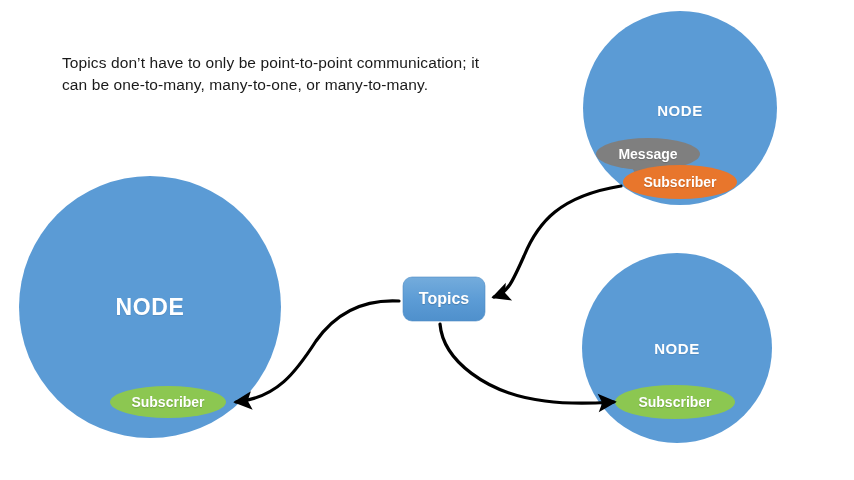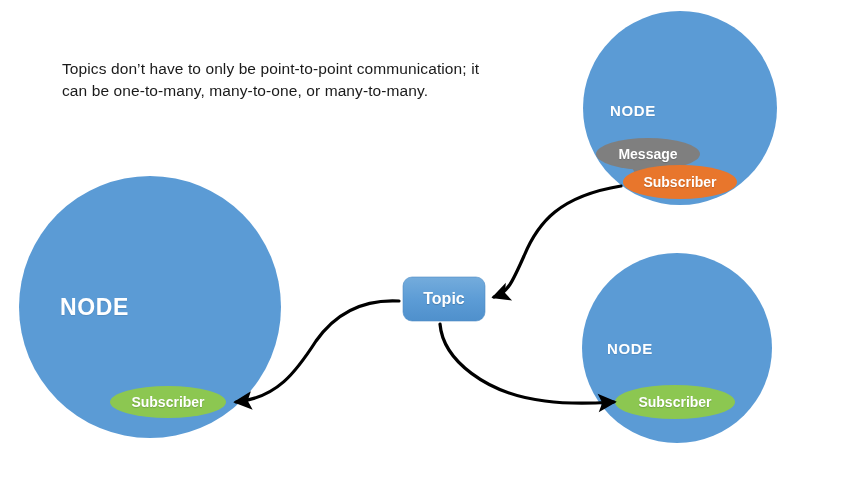--- a/index.html
+++ b/index.html
@@ -21,35 +21,35 @@
   #diagram-svg {
     position: absolute;
     left: 0;
     top: 0;
     width: 854px;
     height: 480px;
   }
   .caption {
     position: absolute;
     left: 62px;
-    top: 58px;
+    top: 52px;
     width: 420px;
     font-family: "Liberation Sans", sans-serif;
     font-size: 15.5px;
     line-height: 1.45;
     color: #1a1a1a;
     letter-spacing: 0.1px;
     white-space: pre-line;
   }
   .node-label {
     position: absolute;
     color: #ffffff;
     font-weight: bold;
     font-family: "Liberation Sans", sans-serif;
-    text-align: left;
+    text-align: center;
     letter-spacing: 0.6px;
     text-shadow: 0 1px 1px rgba(0,0,0,0.10);
     pointer-events: none;
   }
   .node-label.big {
     font-size: 23px;
   }
   .node-label.small {
     font-size: 15px;
   }
@@ -119,15 +119,15 @@
 
   <div class="node-label big" style="left:60px; top:294px; width:180px;">NODE</div>
   <div class="node-label small" style="left:610px; top:102px; width:140px;">NODE</div>
   <div class="node-label small" style="left:607px; top:340px; width:140px;">NODE</div>
 
   <div class="pill-label msg" style="left:588px; top:146px; width:120px;">Message</div>
   <div class="pill-label" style="left:620px; top:174px; width:120px;">Subscriber</div>
   <div class="pill-label" style="left:108px; top:394px; width:120px;">Subscriber</div>
   <div class="pill-label" style="left:615px; top:394px; width:120px;">Subscriber</div>
 
-  <div class="topic-label" style="left:403px; top:290px; width:82px;">Topic</div>
+  <div class="topic-label" style="left:403px; top:290px; width:82px;">Topics</div>
 
 </div>
 
 </body></html>

